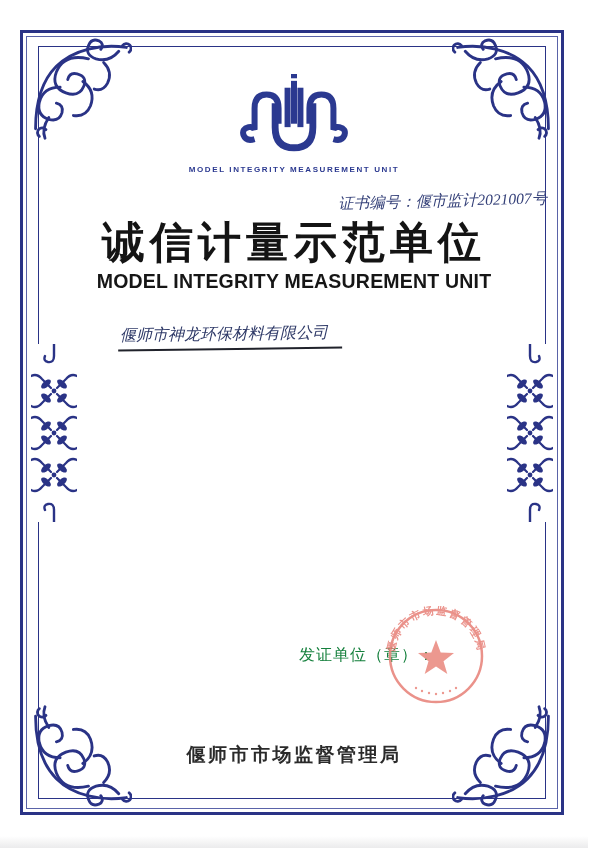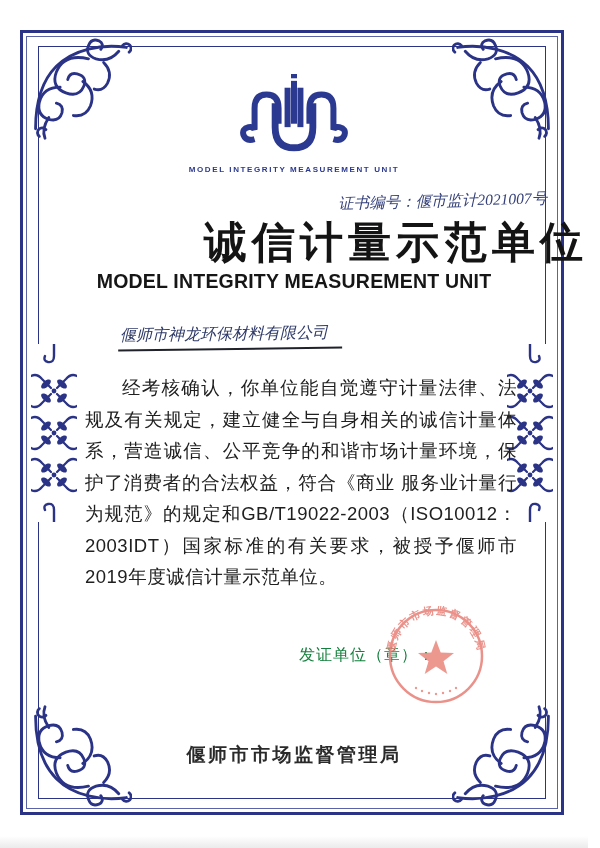--- a/index.html
+++ b/index.html
@@ -31,21 +31,21 @@
   .side-deco.right{right:35px;transform:scaleX(-1);}
 
   
   .logo-wrap{position:absolute;top:74px;left:0;width:100%;text-align:center;}
   .logo-wrap svg{width:122px;height:84px;display:inline-block;}
   .logo-caption{margin-top:3px;font-size:8px;font-weight:bold;color:var(--logo-navy);letter-spacing:1.6px;}
 
   .cert-no{position:absolute;top:191px;left:338px;font-family:"Liberation Serif",serif;
     font-style:italic;font-size:15.5px;color:var(--ink);transform:rotate(-1.5deg);white-space:nowrap;}
 
-  .title{position:absolute;top:214px;left:0;width:100%;text-align:right;
+  .title{position:absolute;top:214px;left:0;width:100%;text-align:center;
     font-family:"Liberation Serif",serif;font-weight:bold;font-size:43px;letter-spacing:5px;color:#141414;}
   .subtitle{position:absolute;top:270px;left:0;width:100%;text-align:center;
     font-weight:bold;font-size:19.5px;letter-spacing:0.2px;color:#161616;}
 
   .awardee{position:absolute;top:324px;left:118px;min-width:196px;
     font-family:"Liberation Serif",serif;font-style:italic;font-size:16px;color:#2f3a68;
     border-bottom:2px solid #20222b;padding:0 14px 3px 2px;transform:rotate(-0.8deg);white-space:nowrap;}
 
   .body-text{position:absolute;top:372px;left:85px;width:432px;
     font-size:18.5px;line-height:31.5px;letter-spacing:0.5px;color:#202020;
@@ -165,21 +165,20 @@
     <div class="logo-caption">MODEL INTEGRITY MEASUREMENT UNIT</div>
   </div>
 
   <div class="cert-no"><span>证书编号：</span><span>偃市监计2021007号</span></div>
 
   <div class="title">诚信计量示范单位</div>
   <div class="subtitle">MODEL INTEGRITY MEASUREMENT UNIT</div>
 
   <div class="awardee">偃师市神龙环保材料有限公司</div>
 
-  <div class="body-text">经考核确认，你单位能自觉遵守计量法律、法规及有关规定，建立健全与自身相关的诚信计量体系，营造诚信、公平竞争的和谐市场计量环境，保护了消费者的合法权益，符合《商业 服务业计量行为规范》的规定和GB/T19022-2003（ISO10012：2003IDT）国家标准的有关要求，被授予偃师市2019年度诚信计量示范单位。</div>
 
   <div class="issuer">发证单位（章）：</div>
 
   <div class="stamp">
     <svg viewBox="0 0 100 100">
       <defs>
         <path id="stampArc" d="M50,92 A42,42 0 1,1 50.01,92" fill="none"></path>
       </defs>
       <circle cx="50" cy="50" r="46" fill="none" stroke="#e8837b" stroke-width="2.5"></circle>
       <path d="M50,34 L54.7,46.6 L68,47 L57.5,55.2 L61.3,68 L50,60.5 L38.7,68 L42.5,55.2 L32,47 L45.3,46.6 Z" fill="#ea8a80"></path>

